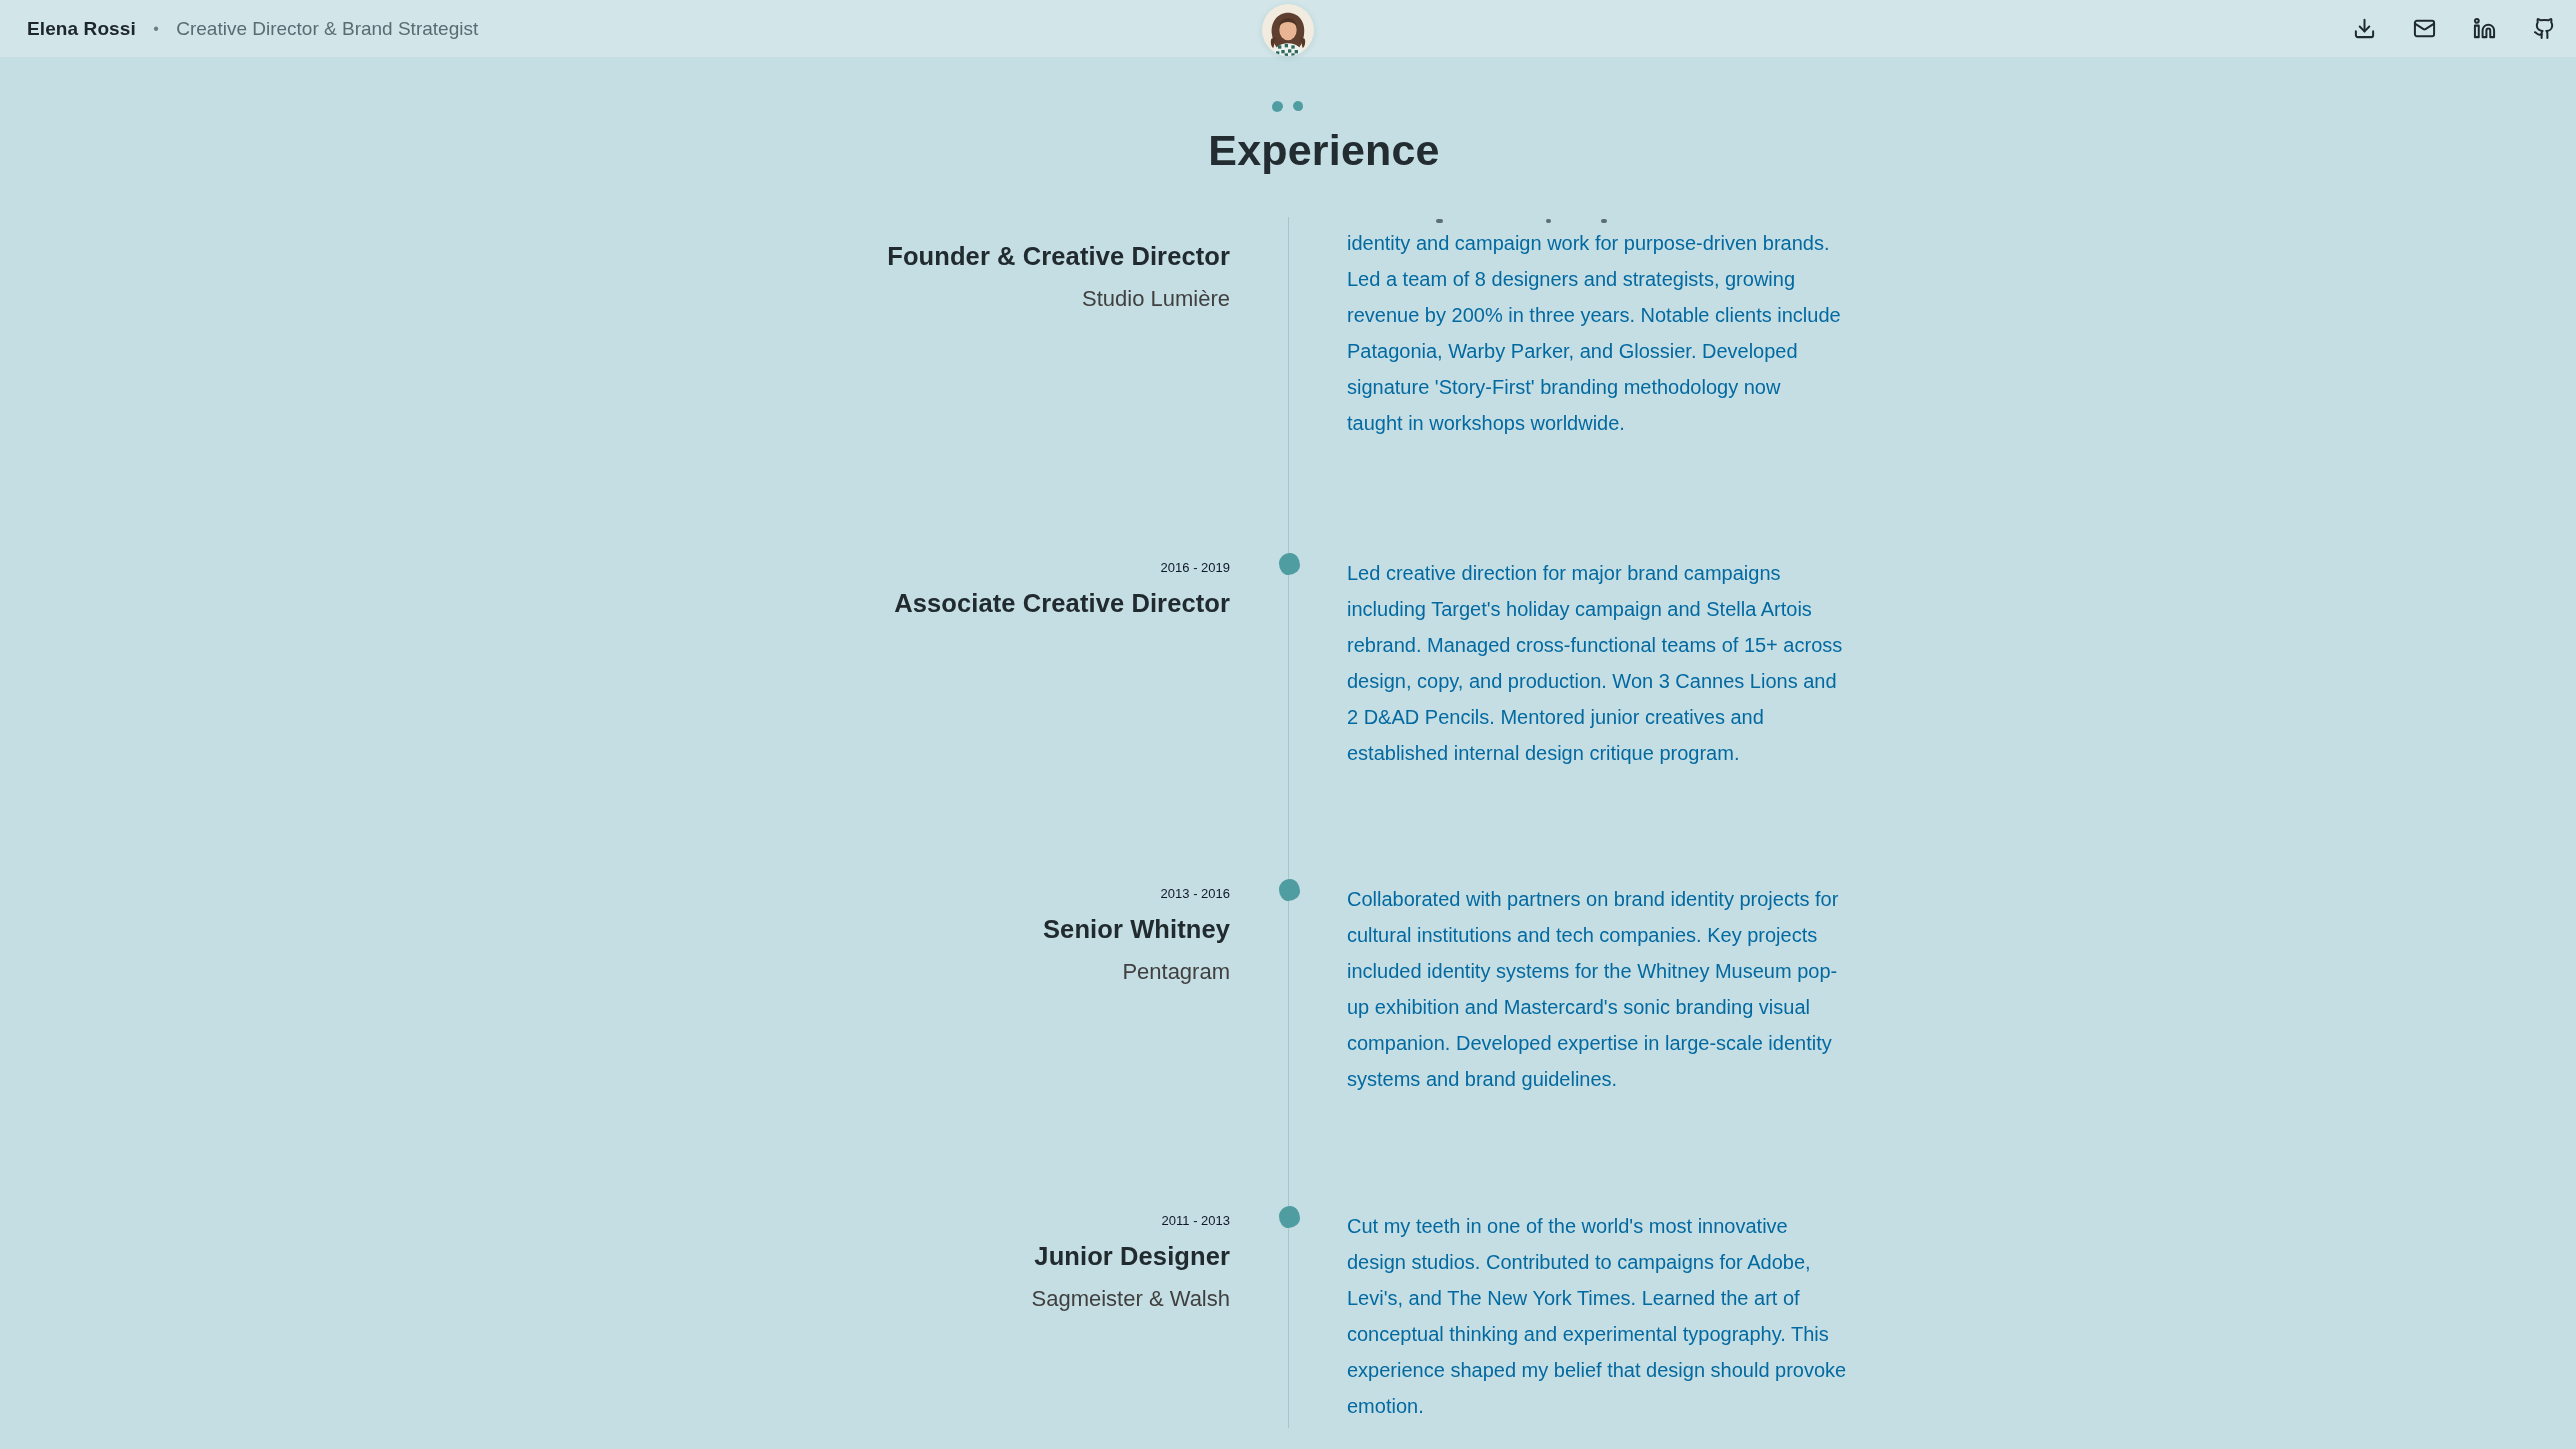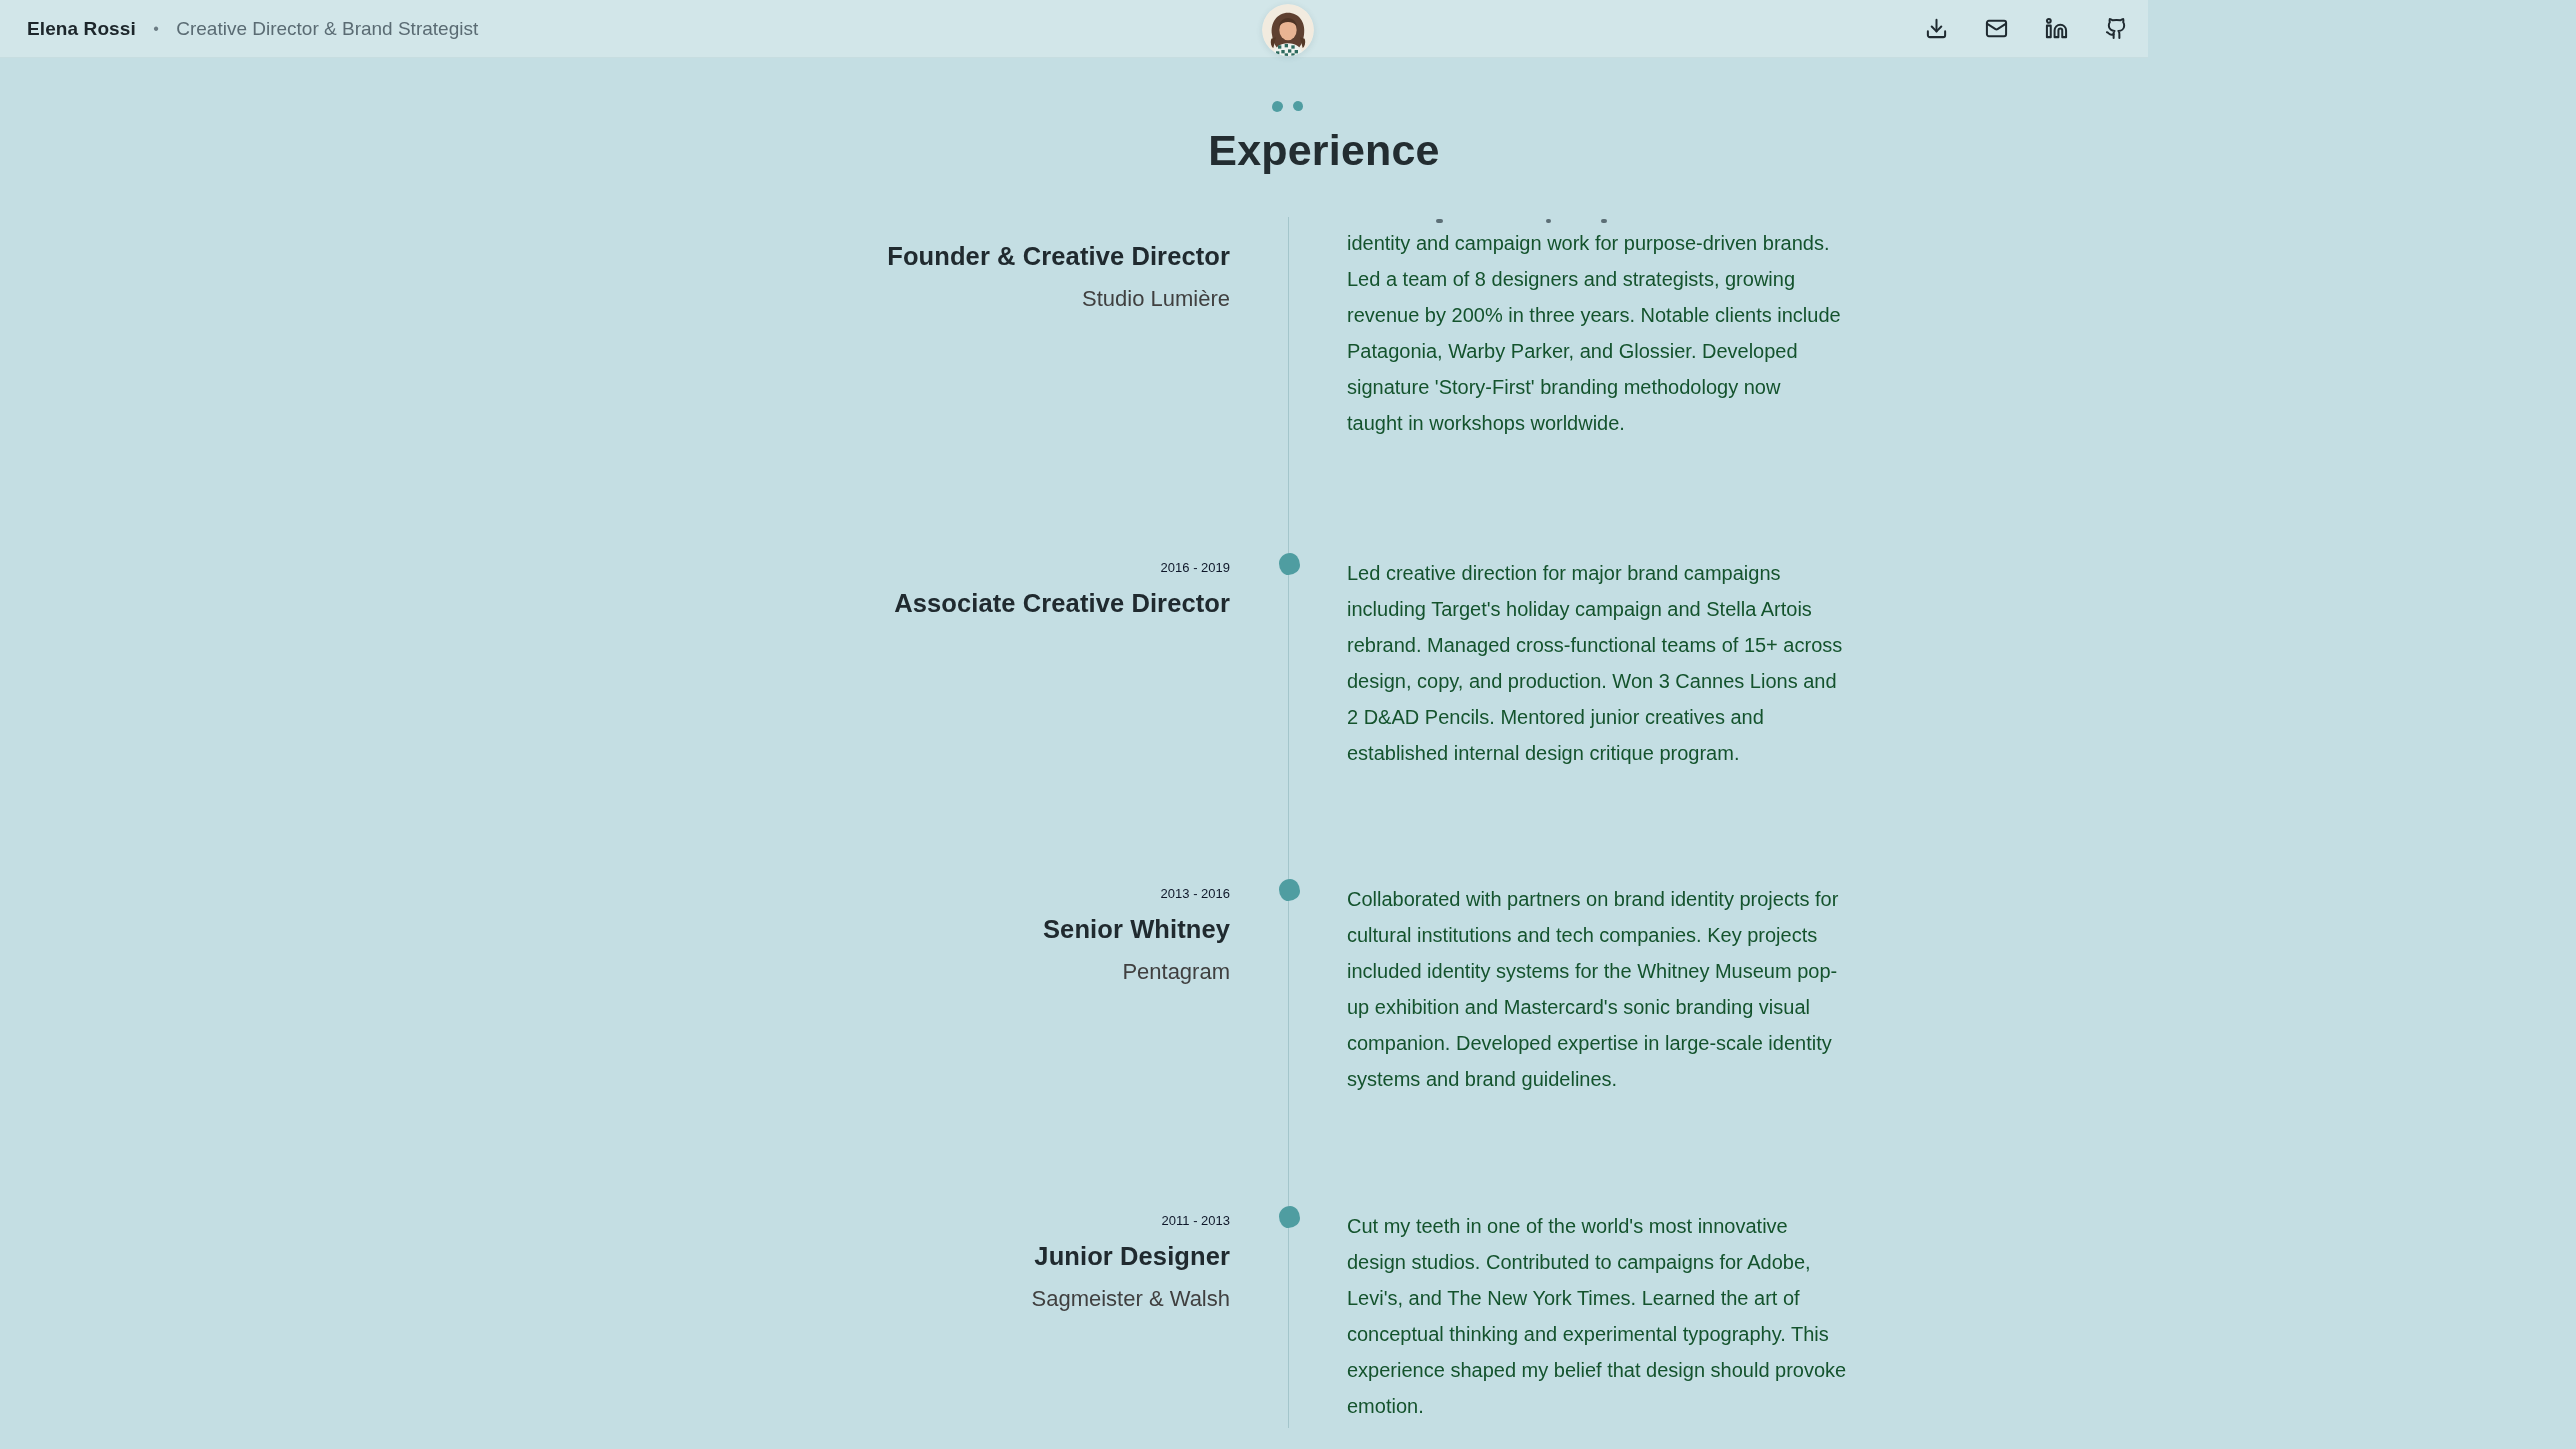--- a/index.html
+++ b/index.html
@@ -6,21 +6,21 @@
   html,body { width:2576px; height:1449px; overflow:hidden; }
   body {
     background:#c4dee3;
     font-family:"Liberation Sans","DejaVu Sans",sans-serif;
     color:#3c4c52;
   }
   .stage { position:relative; width:2576px; height:1449px; }
 
   
   .top-bar {
-    position:absolute; left:0; top:0; width:2148px; height:58px;
+    position:absolute; left:0; top:0; width:2576px; height:58px;
     background:rgba(255,255,255,0.24);
     border-bottom:0.7px solid rgba(110,145,152,0.10);
     display:flex; align-items:center;
     padding:0 20px 0 27px; z-index:10;
   }
   .h-left { display:flex; align-items:center; gap:17.4px; font-size:19px; }
   .h-name { color:#1d262b; font-weight:700; letter-spacing:0.1px; }
   .h-sep  { color:#6b7c84; font-size:16px; line-height:1; }
   .h-sub  { color:#5a6b73; font-weight:400; }
   .h-icons { margin-left:auto; display:flex; align-items:center; gap:36px; }
@@ -54,21 +54,21 @@
     background:#a3c5cb; }
   .timeline-entry { position:absolute; left:0; width:2576px; height:0; }
   .e-left { position:absolute; right:1346px; top:0; width:805px; text-align:right; }
   .e-period { font-size:13px; line-height:25.5px; color:#0f172a; }
   .e-title  { font-size:25.5px; line-height:31px; font-weight:700; color:#202a2f;
     margin-top:7px; letter-spacing:0.1px; }
   .no-period .e-title { margin-top:16px; }
   .e-company{ font-size:22px; line-height:27px; color:#404040; margin-top:13.4px; }
   .e-desc {
     position:absolute; left:1347px; top:0; width:604px;
-    font-size:20px; line-height:36px; color:#14532d; white-space:pre-line;
+    font-size:20px; line-height:36px; color:#0369a1; white-space:pre-line;
   }
   .tl-dot {
     position:absolute; left:1279px; top:-2px; width:21px; height:22px;
     background:#4f9da1;
     border-radius:53% 47% 55% 45% / 48% 55% 45% 52%;
   }
   
   .remnant { position:absolute; top:219px; height:4px; background:#42535a;
     border-radius:2px; opacity:0.8; }
   .remnant.r1 { left:1436px; width:7.4px; }

